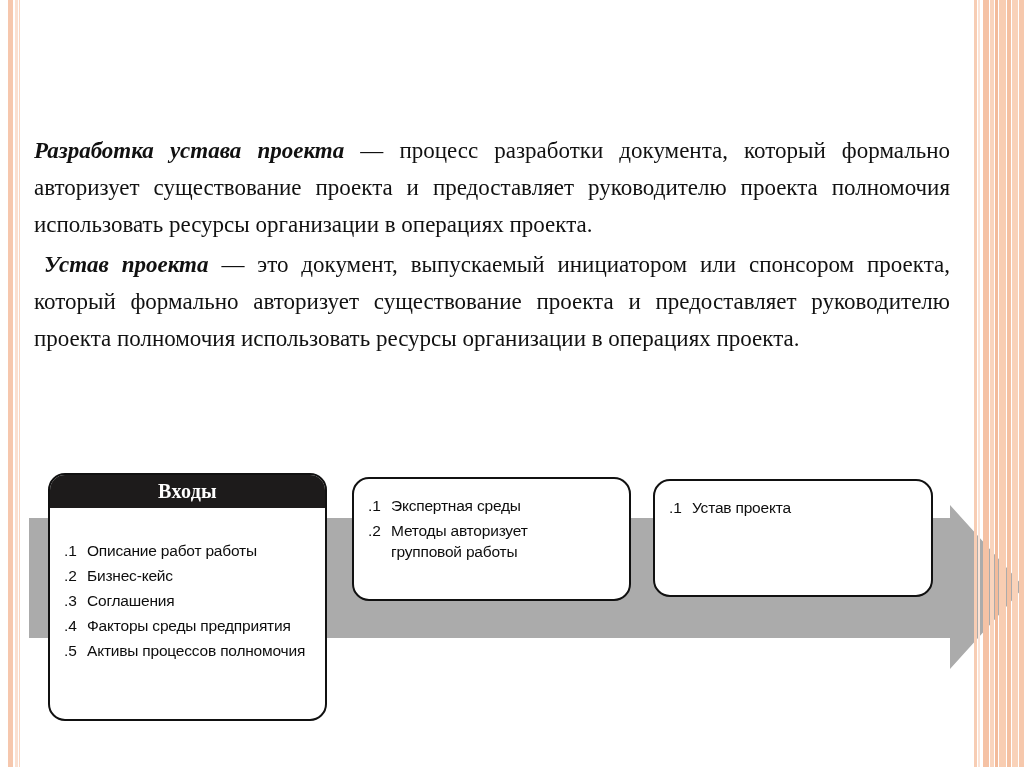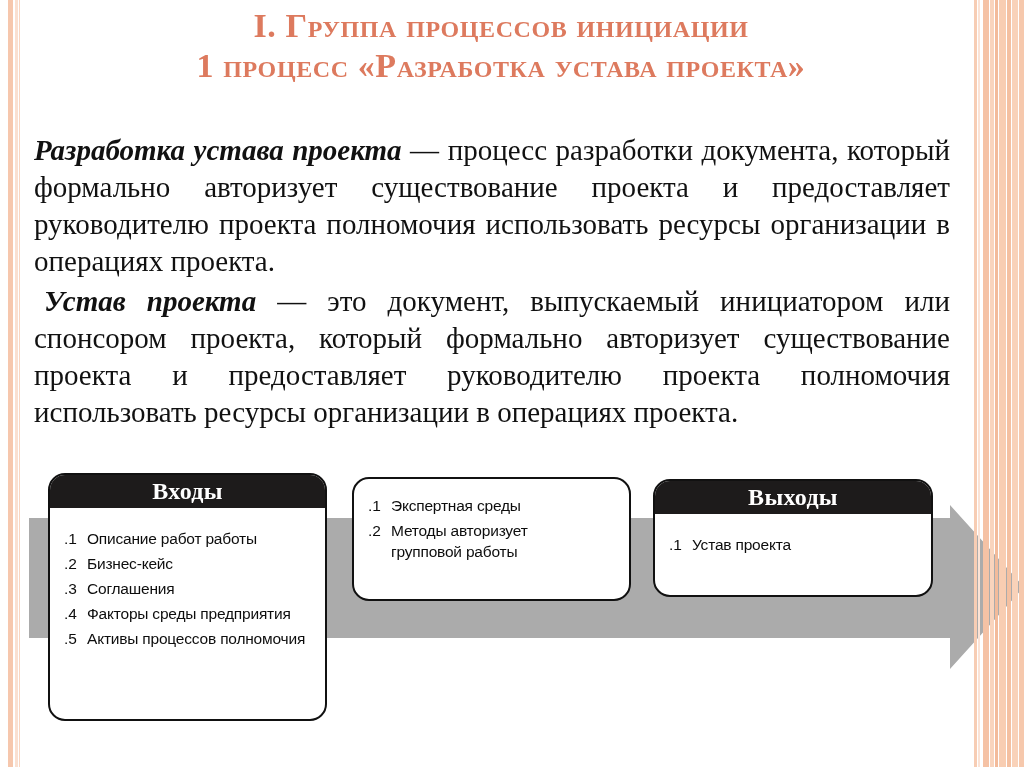--- a/index.html
+++ b/index.html
@@ -56,21 +56,21 @@
   
   .body-block {
     position: absolute;
     left: 34px;
     top: 132px;
     width: 916px;
   }
   .para {
     color: #111111;
     font-family: "Liberation Serif", "DejaVu Serif", serif;
-    font-size: 29px;
+    font-size: 23px;
     line-height: 37px;
     text-align: justify;
     text-justify: inter-word;
     margin: 0 0 3px 0;
   }
   .para.p2 { text-indent: 10px; margin-top: 1px; }
   .para .lead {
     font-weight: bold;
     font-style: italic;
   }
@@ -93,26 +93,26 @@
     border-radius: 17px;
     box-sizing: border-box;
     overflow: hidden;
   }
   .ito-head {
     background: #1d1b1b;
     color: #ffffff;
     text-align: center;
     font-family: "Liberation Serif", "DejaVu Serif", serif;
     font-weight: bold;
-    font-size: 24px;
+    font-size: 20px;
     line-height: 34px;
     height: 34px;
     letter-spacing: 0.3px;
     border-radius: 14px 14px 0 0;
-    margin: -1px -1px 4px -1px;
+    margin: -1px -1px 16px -1px;
   }
   .ito-body {
     padding: 16px 10px 10px 14px;
   }
   .ito-item {
     display: flex;
     align-items: flex-start;
     font-family: "Liberation Sans Narrow", "Liberation Sans", "DejaVu Sans", sans-serif;
     font-size: 15.5px;
     line-height: 21px;
@@ -139,24 +139,20 @@
 <body>
 
 <div class="slide">
 
   <div class="stripes-left">
       <div class="stripe" style="left: 8px; width: 5px; background: rgb(246, 199, 173);"></div>
       <div class="stripe" style="left: 15px; width: 3px; background: rgb(250, 224, 209);"></div>
       <div class="stripe" style="left: 19px; width: 1px; background: rgb(249, 214, 194);"></div>
     </div>
 
-  <div class="title-block">
-    <div class="title-line" style="color: rgb(221, 122, 94);">I. Группа процессов инициации</div>
-    <div class="title-line" style="color: rgb(221, 122, 94);">1 процесс «Разработка устава проекта»</div>
-  </div>
 
   <div class="body-block">
     <p class="para p1"><span class="lead">Разработка устава проекта</span><span> — процесс разработки документа, который формально авторизует существование проекта и предоставляет руководителю проекта полномочия использовать ресурсы организации в операциях проекта.</span></p>
     <p class="para p2"><span class="lead">Устав проекта</span><span> — это документ, выпускаемый инициатором или спонсором проекта, который формально авторизует существование проекта и предоставляет руководителю проекта полномочия использовать ресурсы организации в операциях проекта.</span></p>
   </div>
 
   <div class="arrow">
     <svg width="995" height="165" viewBox="0 0 995 165" xmlns="http://www.w3.org/2000/svg" aria-hidden="true">
       <polygon points="0,13 921,13 921,0 995,82 921,164 921,133 0,133" fill="#ababab"></polygon>
     </svg>
@@ -196,21 +192,20 @@
       </div>
       <div class="ito-item">
         <span class="ito-num">.2</span>
         <span class="ito-label">Методы авторизует
 групповой работы</span>
       </div>
     </div>
   </div>
 
   <div class="ito-box" id="box-outputs">
-    <div class="ito-head">Выходы</div>
     <div class="ito-body">
       <div class="ito-item">
         <span class="ito-num">.1</span>
         <span class="ito-label">Устав проекта</span>
       </div>
     </div>
   </div>
 
   <div class="stripes-right">
       <div class="stripe" style="left: 0px; width: 3px; background: rgb(247, 205, 180);"></div>

